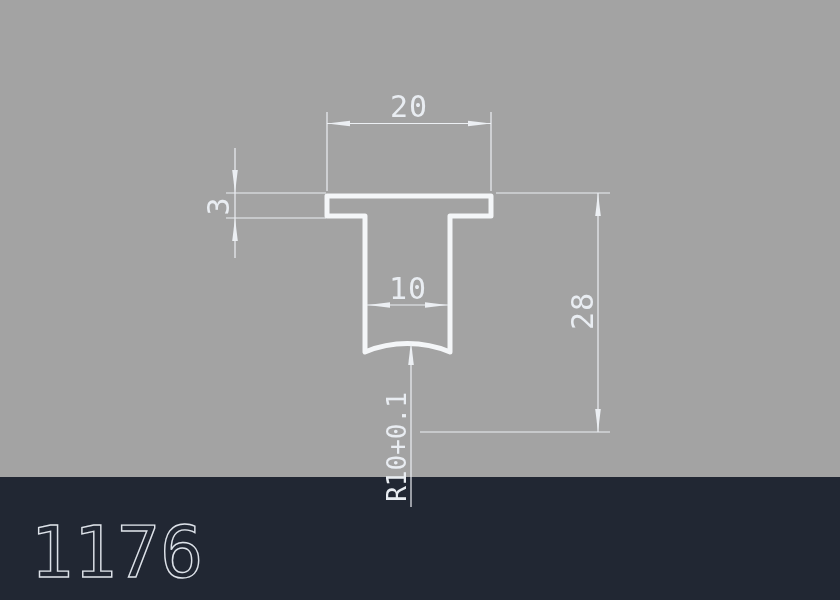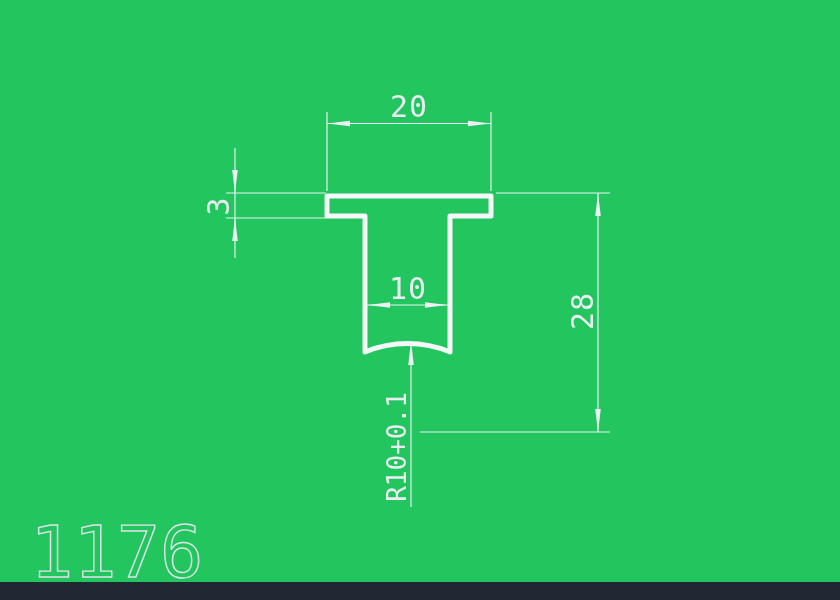--- a/index.html
+++ b/index.html
@@ -6,22 +6,22 @@
     margin: 0;
     padding: 0;
     width: 840px;
     height: 600px;
     background: #212733;
     overflow: hidden;
   }
   .canvas-wrap {
     position: relative;
     width: 840px;
-    height: 582px;
-    background: #22c55e;
+    height: 477px;
+    background: #a3a3a3;
   }
   svg { display: block; }
   .thick {
     stroke: #f4f6f8;
     stroke-width: 5;
     fill: none;
     stroke-linejoin: round;
     stroke-linecap: round;
   }
   .thin {

